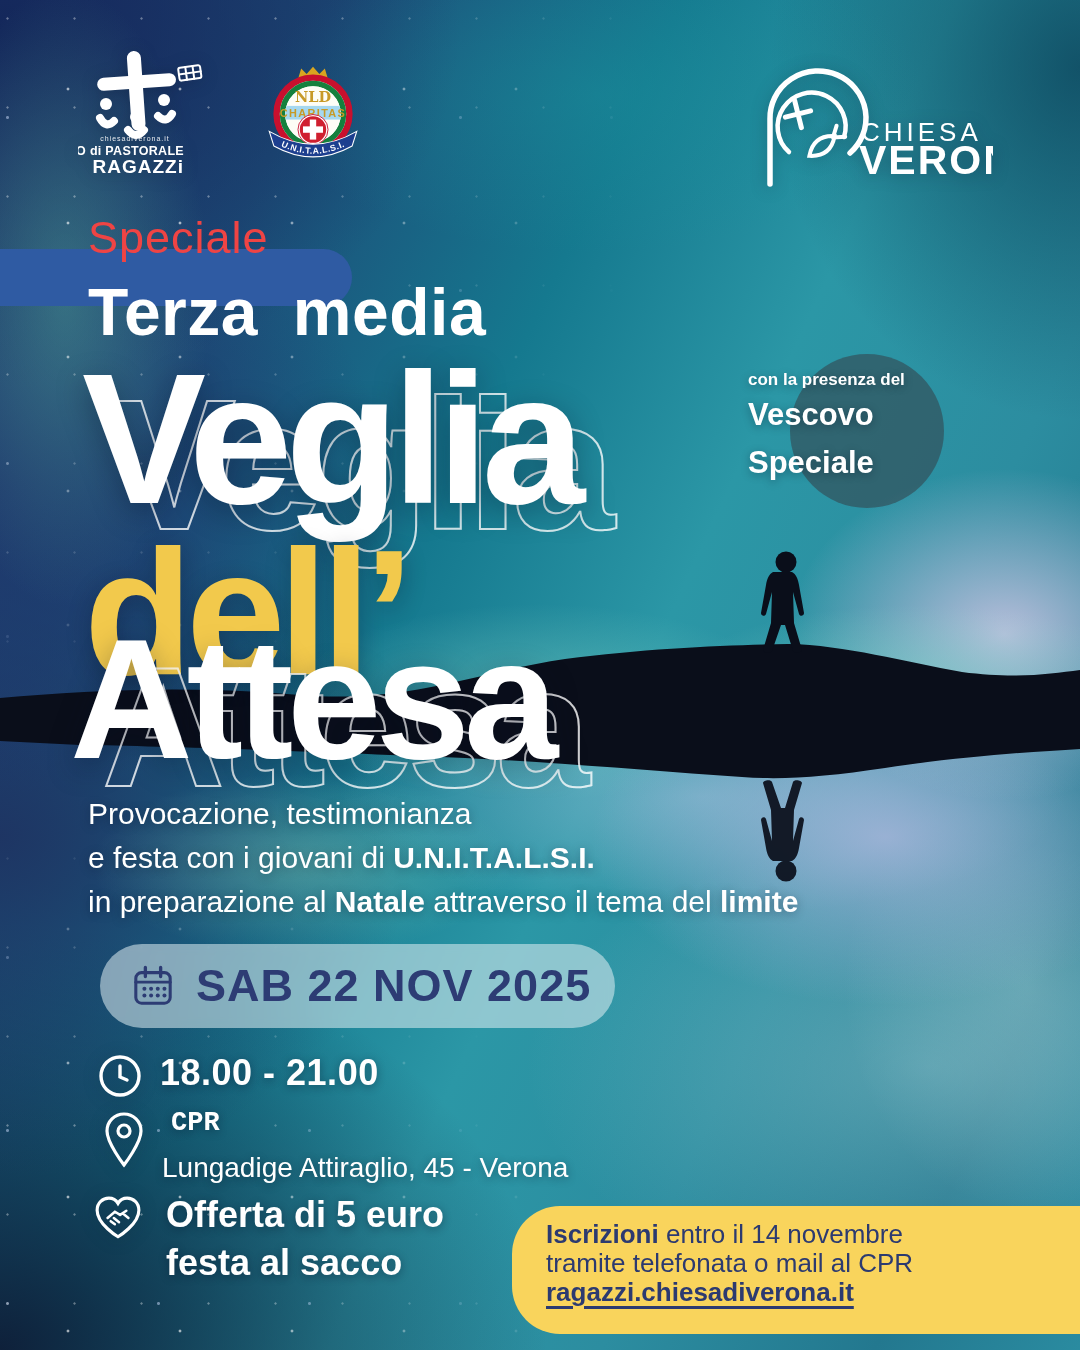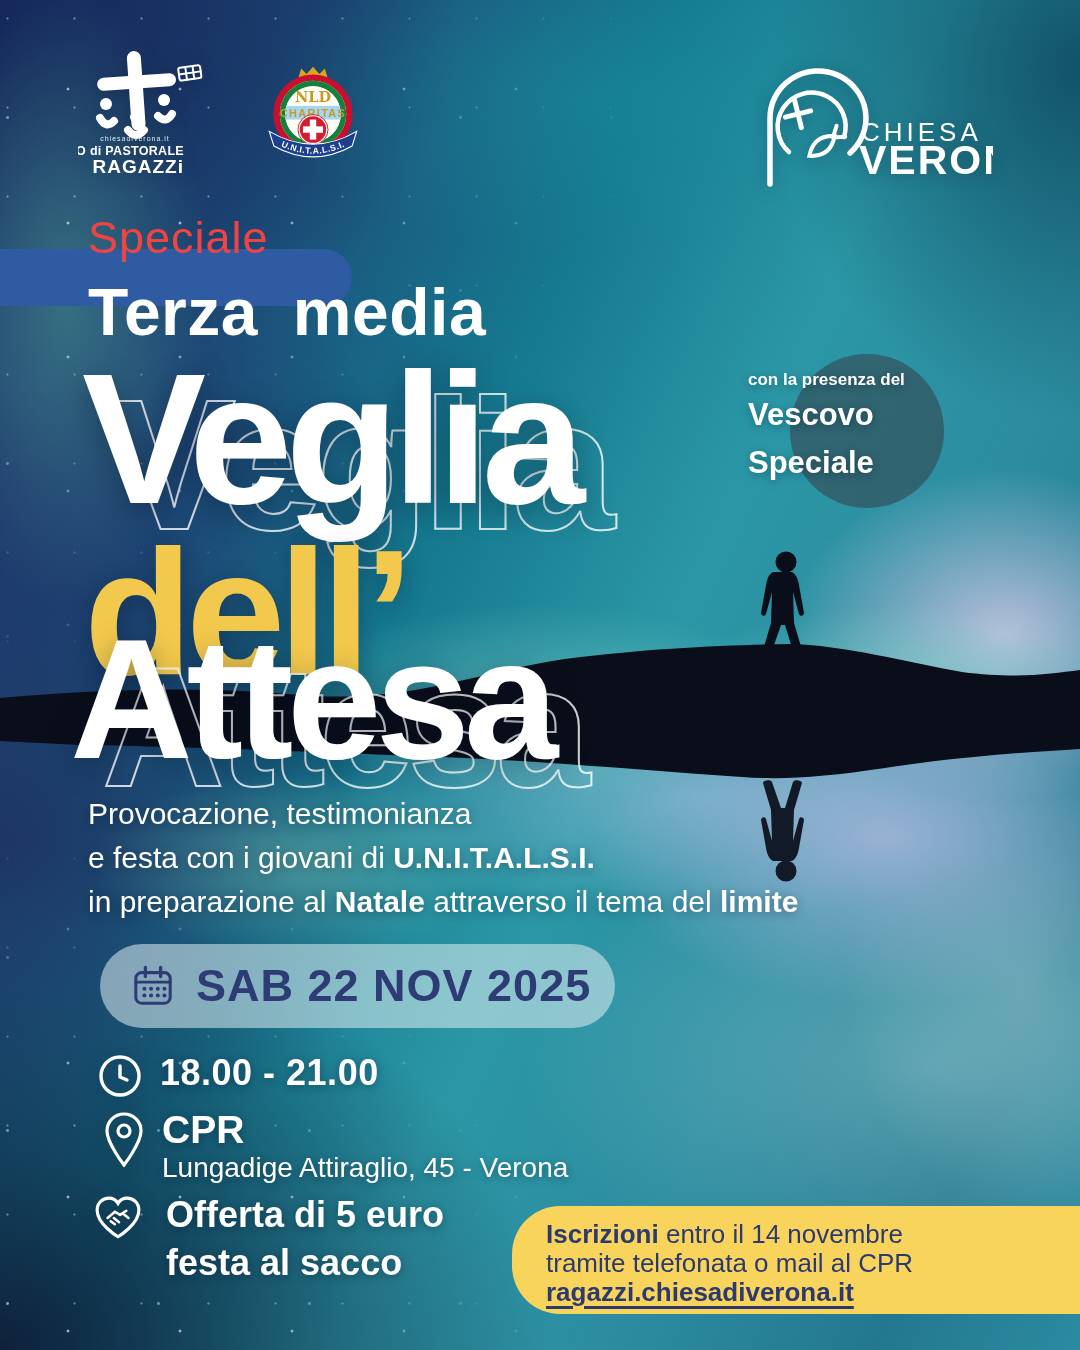--- a/index.html
+++ b/index.html
@@ -79,27 +79,27 @@
 
   
   .date-pill{left:100px;top:944px;width:515px;height:84px;border-radius:42px;
     background:rgba(224,238,243,0.55);display:flex;align-items:center;gap:22px;
     padding-left:32px;box-sizing:border-box;backdrop-filter:blur(5px);}
   .date-text{font-size:45px;font-weight:700;color:#2D3C74;letter-spacing:1px;}
 
   
   .info-text{color:#fff;text-shadow:0 2px 8px rgba(8,18,40,.4);white-space:nowrap;}
   .time-text{left:160px;top:1052px;font-size:36px;font-weight:700;letter-spacing:.5px;}
-  .venue-name{left:162px;top:1108px;font-size:39px;font-weight:700;}
+  .venue-name{left:171px;top:1108px;font-size:27px;font-weight:700;font-family:Liberation Mono, monospace;}
   .venue-address{left:162px;top:1152px;font-size:28px;font-weight:400;}
   .offer-1{left:166px;top:1194px;font-size:36px;font-weight:700;}
   .offer-2{left:166px;top:1242px;font-size:36px;font-weight:700;}
 
   
-  .reg-box{left:512px;top:1206px;width:568px;height:108px;background:#F9D45C;
+  .reg-box{left:512px;top:1206px;width:568px;height:128px;background:#F9D45C;
     border-radius:48px 0 0 48px;box-sizing:border-box;padding:14px 20px 0 34px;
     color:#2C3A70;font-size:26px;line-height:29px;}
   .reg-box b{font-weight:700;}
   .reg-link{font-weight:700;text-decoration:underline;text-decoration-thickness:2.5px;
     text-underline-offset:5px;cursor:pointer;}
 </style>
 </head>
 <body>
 
 <div class="poster">

